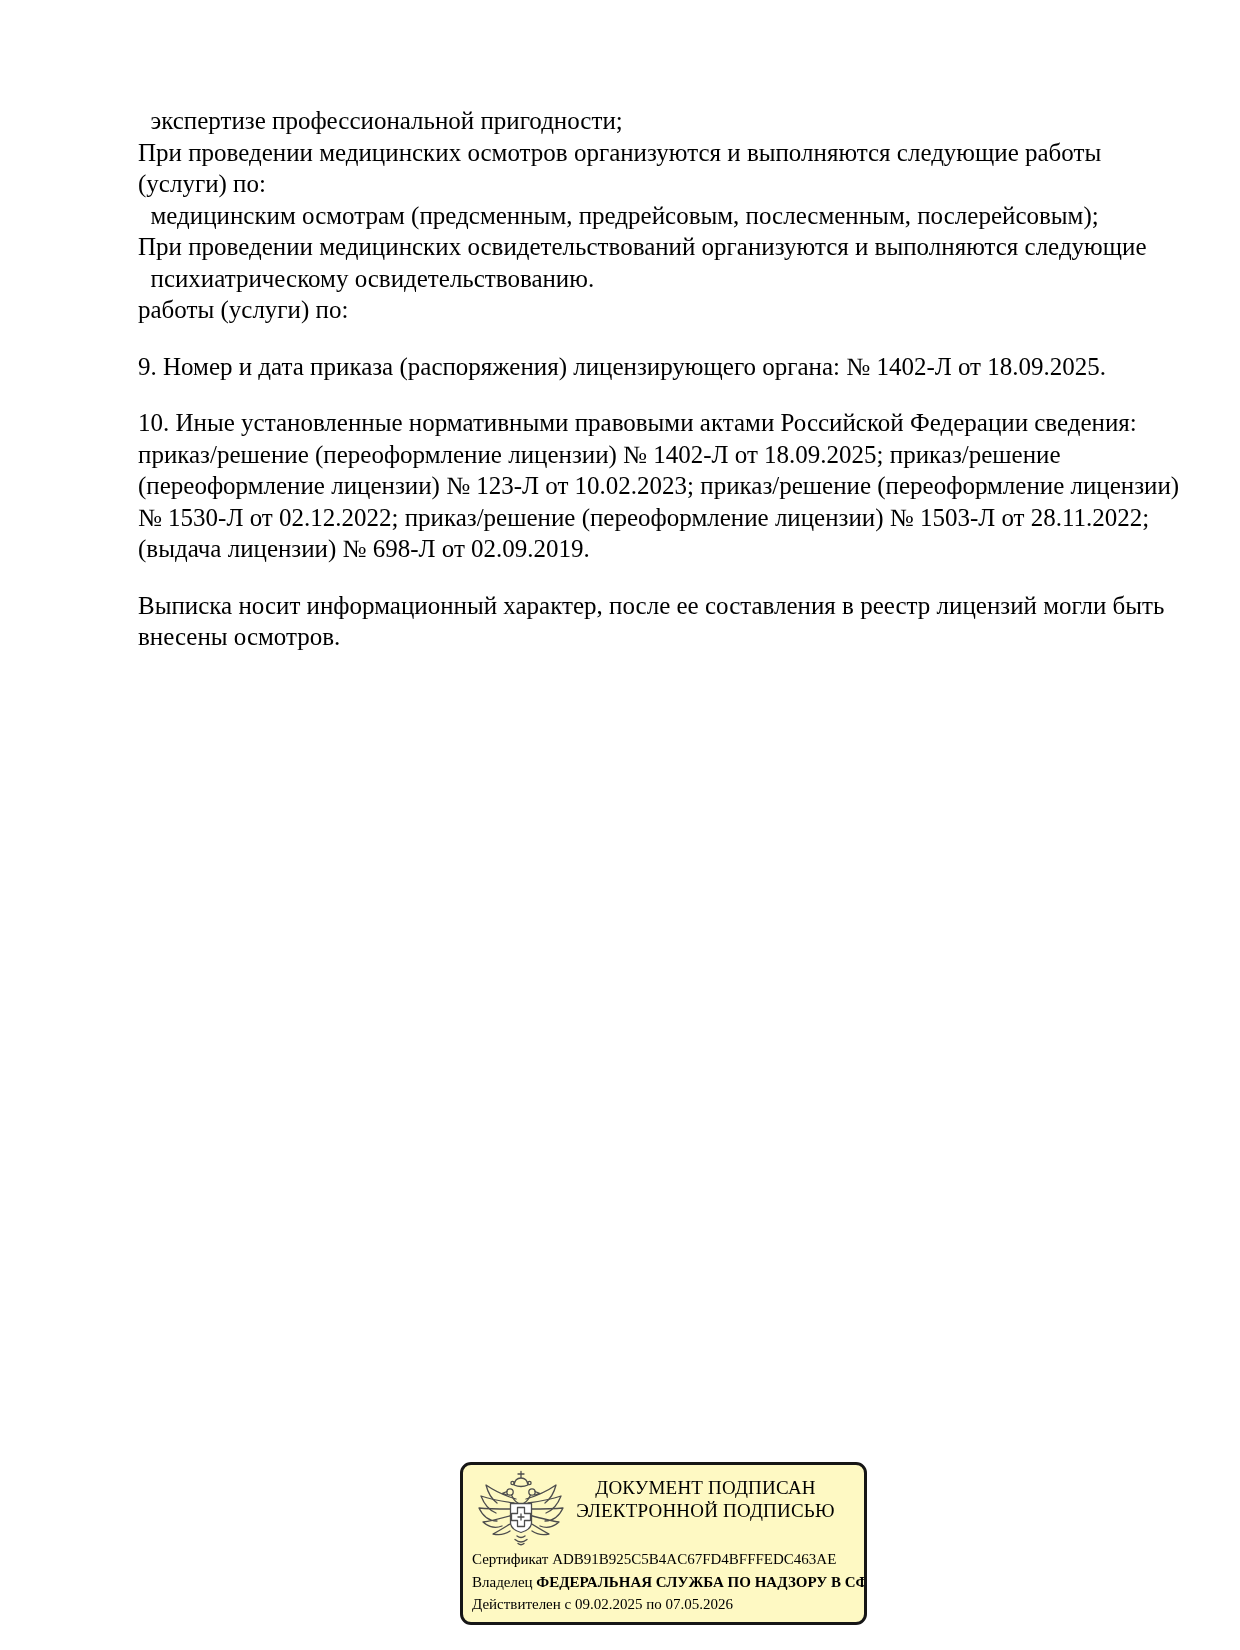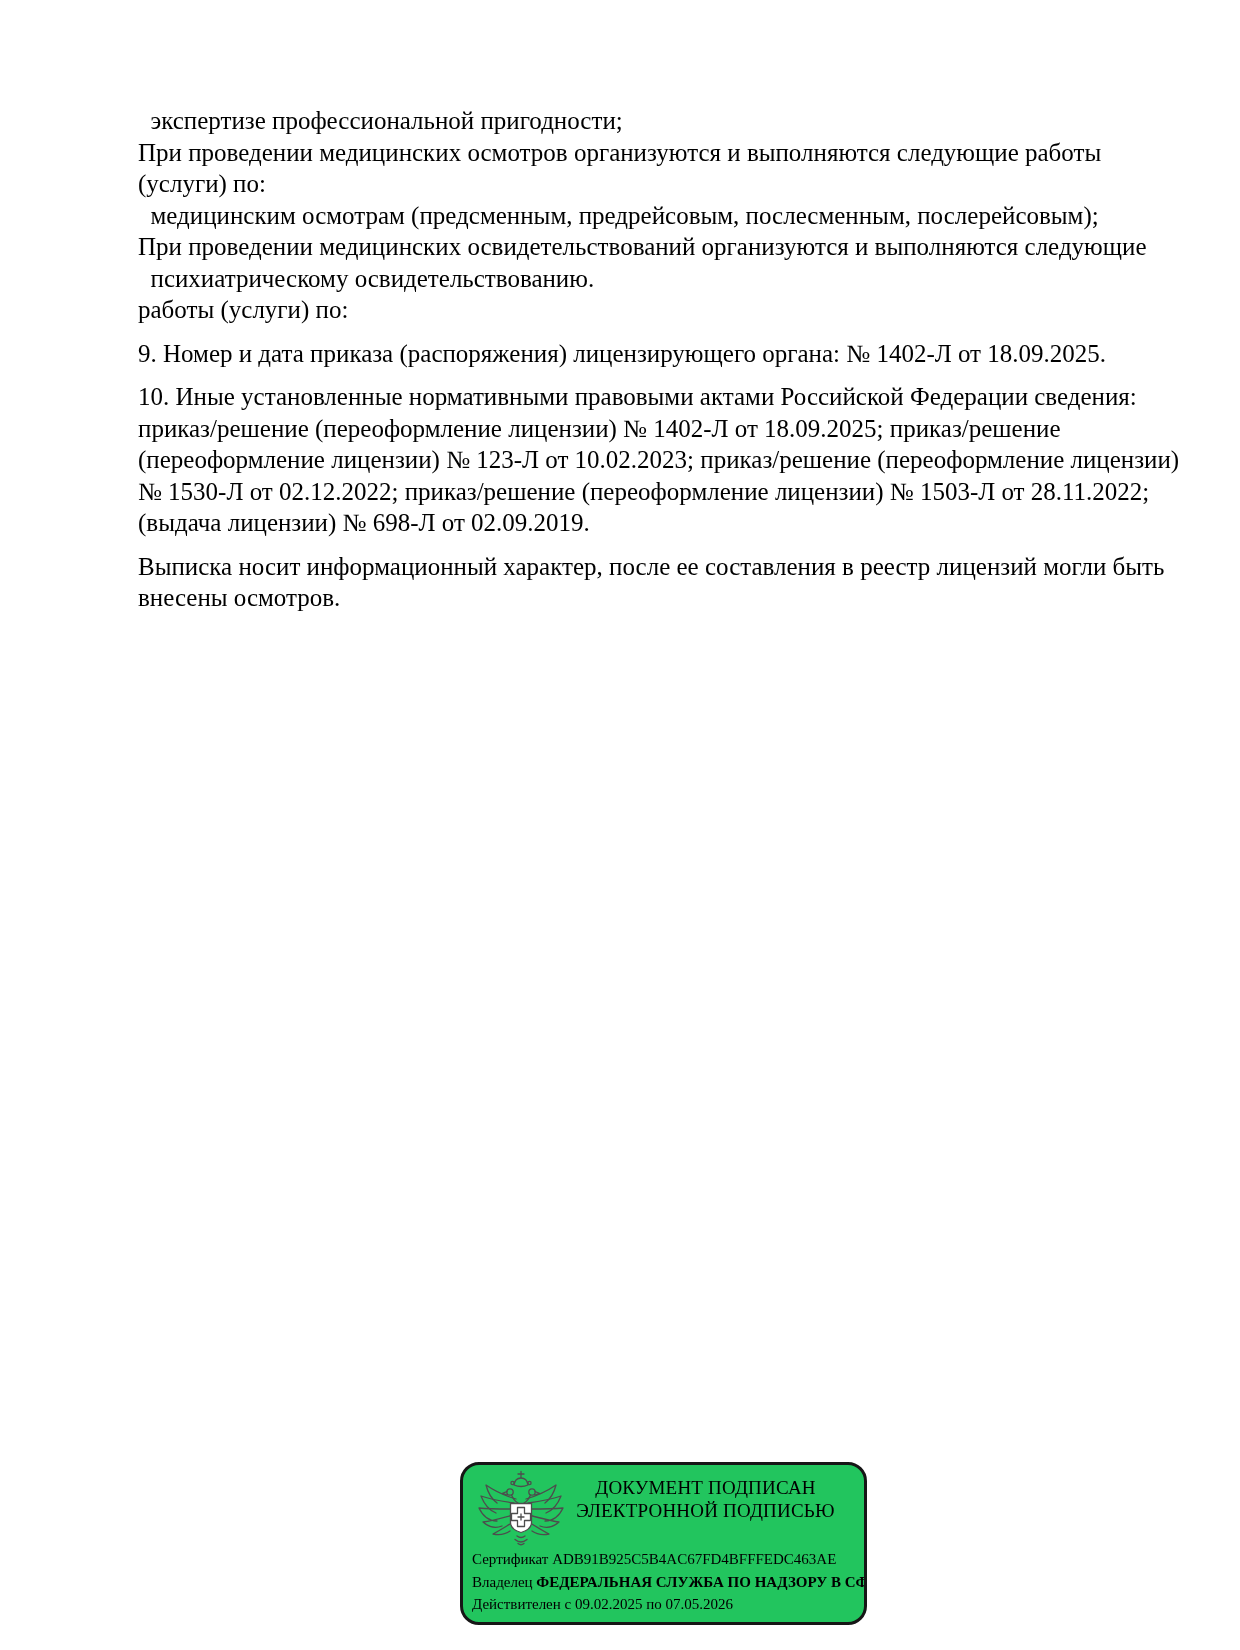--- a/index.html
+++ b/index.html
@@ -14,34 +14,34 @@
   }
 
   
   .doc-text {
     position: absolute;
     left: 138px;
     top: 105px;
     font-size: 25px;
     line-height: 31.5px;
   }
-  .para + .para { margin-top: 12px; }
+  .para + .para { margin-top: 25px; }
   .line { white-space: pre; }
 
   
   .stamp {
     position: absolute;
     left: 460px;
     top: 1462px;
     width: 407px;
     height: 163px;
     box-sizing: border-box;
     border: 3px solid #161616;
-    border-radius: 19px;
-    background: #22c55e;
+    border-radius: 11px;
+    background: #fef9c3;
     overflow: hidden;
   }
   .stamp-emblem {
     position: absolute;
     left: 14px;
     top: 5px;
     width: 88px;
     height: 78px;
   }
   .stamp-title {

